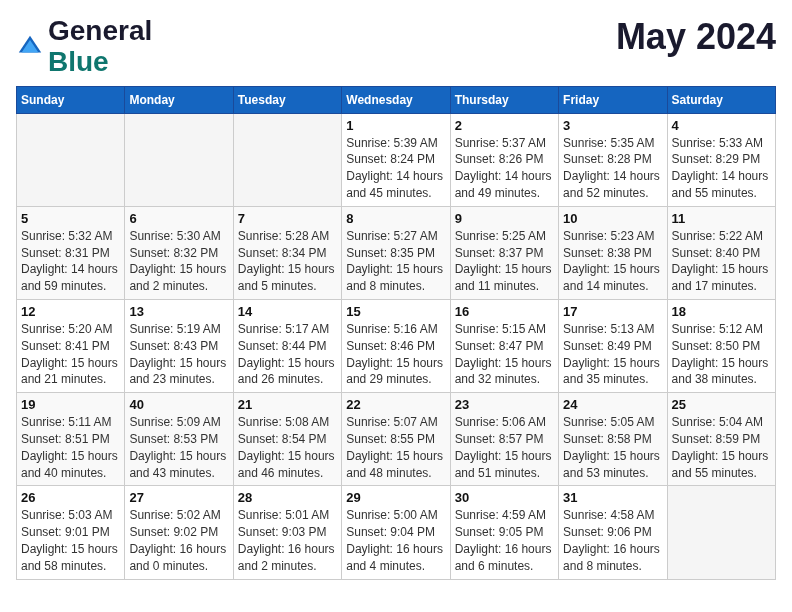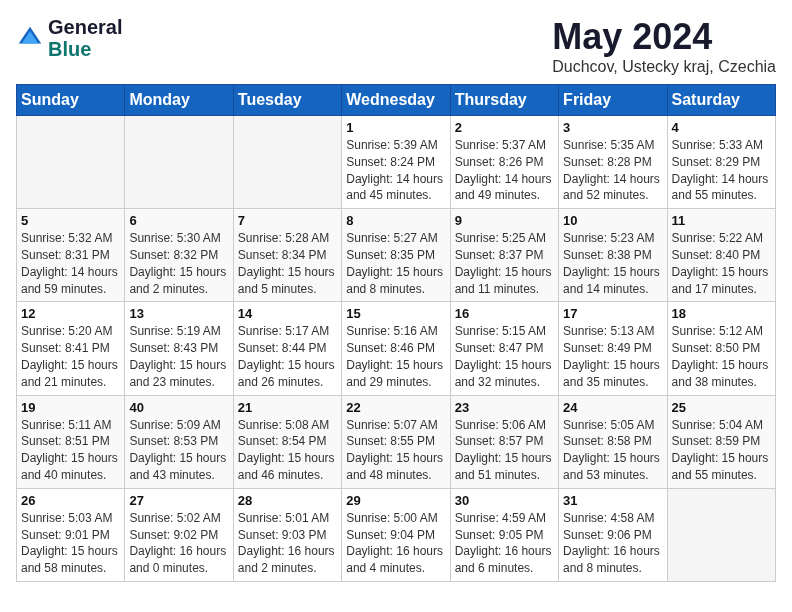--- a/index.html
+++ b/index.html
@@ -14,21 +14,21 @@
       display: flex;
       justify-content: space-between;
       align-items: flex-start;
       margin-bottom: 8px;
     }
     .logo {
       display: flex;
       align-items: center;
     }
     .logo-text {
-      font-size: 20px;
+      font-size: 28px;
       font-weight: bold;
       line-height: 1.1;
     }
     .logo-general { color: #1a1a2e; }
     .logo-blue { color: #0f766e; }
     .logo-icon {
       width: 28px;
       height: 28px;
       margin-right: 4px;
     }
@@ -46,21 +46,21 @@
     .calendar {
       width: 100%;
       border-collapse: collapse;
       font-size: 11px;
     }
     .calendar th {
       background: #1565c0;
       color: #fff;
       padding: 6px 4px;
       text-align: left;
-      font-size: 16px;
+      font-size: 12px;
       font-weight: bold;
       border: 1px solid #1a4a9a;
     }
     .calendar td {
       border: 1px solid #ccc;
       vertical-align: top;
       padding: 4px;
       width: calc(100% / 7);
       min-height: 80px;
       background: #fff;
@@ -92,21 +92,20 @@
       <polygon points="20,4 36,28 4,28" fill="#1565c0"></polygon>
       <polygon points="20,10 32,28 8,28" fill="#42a5f5"></polygon>
     </svg>
     <div class="logo-text">
       <span class="logo-general">General</span><br>
       <span class="logo-blue">Blue</span>
     </div>
   </div>
   <div class="title-block">
     <div class="month-title">May 2024</div>
-    <div class="location">Duchcov, Ustecky kraj, Czechia</div>
   </div>
 </div>
 
 <table class="calendar">
   <thead>
     <tr>
     <th>Sunday</th>
         <th>Monday</th>
         <th>Tuesday</th>
         <th>Wednesday</th>

